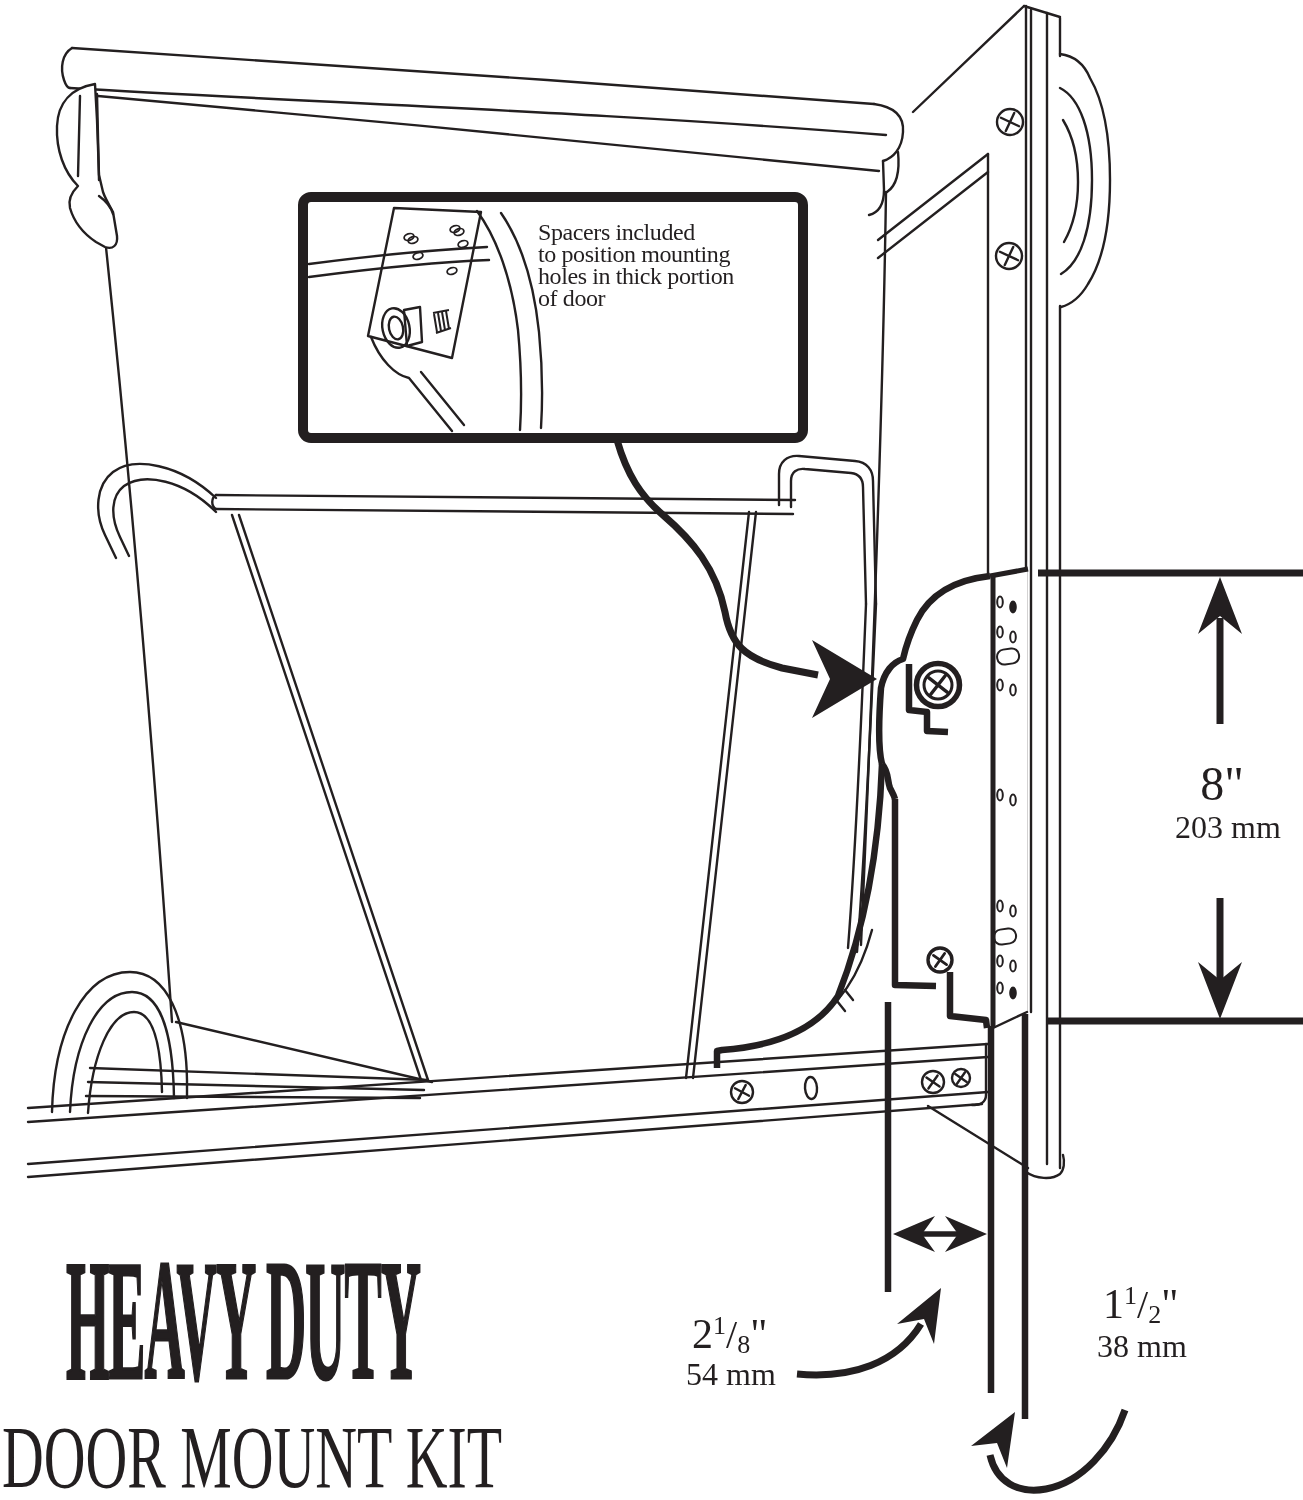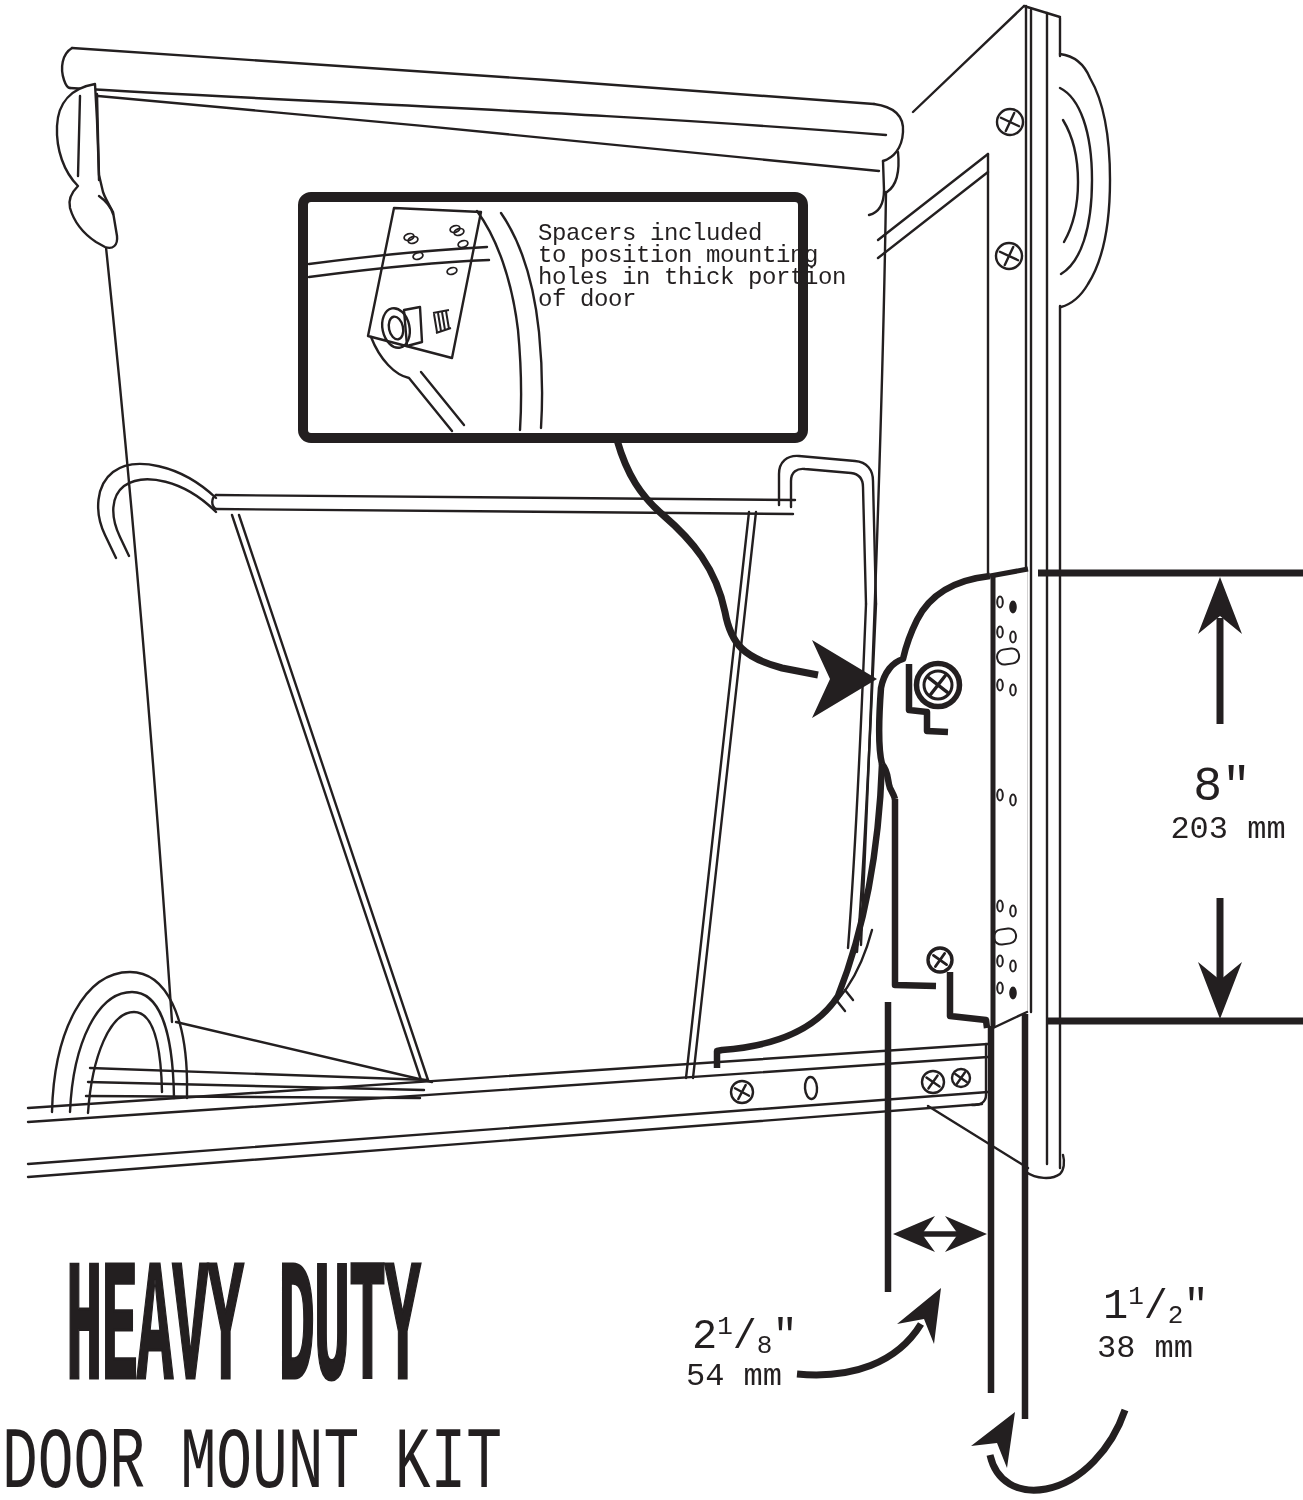--- a/index.html
+++ b/index.html
@@ -1,17 +1,17 @@
 <!DOCTYPE html>
 <html><head>
 <meta charset="utf-8">
 <style>
   html,body{margin:0;padding:0;background:#ffffff;}
   .stage{position:relative;width:1303px;height:1500px;background:#fff;overflow:hidden;
-         font-family:Liberation Mono, monospace;}
+         font-family:Liberation Serif, serif;}
   svg{display:block}
   .ln{fill:none;stroke:#231f20;stroke-width:2.4;stroke-linecap:round;stroke-linejoin:round;}
   .thick{fill:none;stroke:#231f20;stroke-width:6.5;stroke-linecap:butt;stroke-linejoin:round;}
   .dimline{fill:none;stroke:#231f20;stroke-width:7;stroke-linecap:butt;}
   .fillink{fill:#231f20;stroke:none;}
   .whitefill{fill:#ffffff;}
   text{fill:#231f20;}
   .callout-line{font-size:24px;letter-spacing:-0.4px;}
   .dim-big{font-size:48px;}
   .dim-mm{font-size:32px;}

